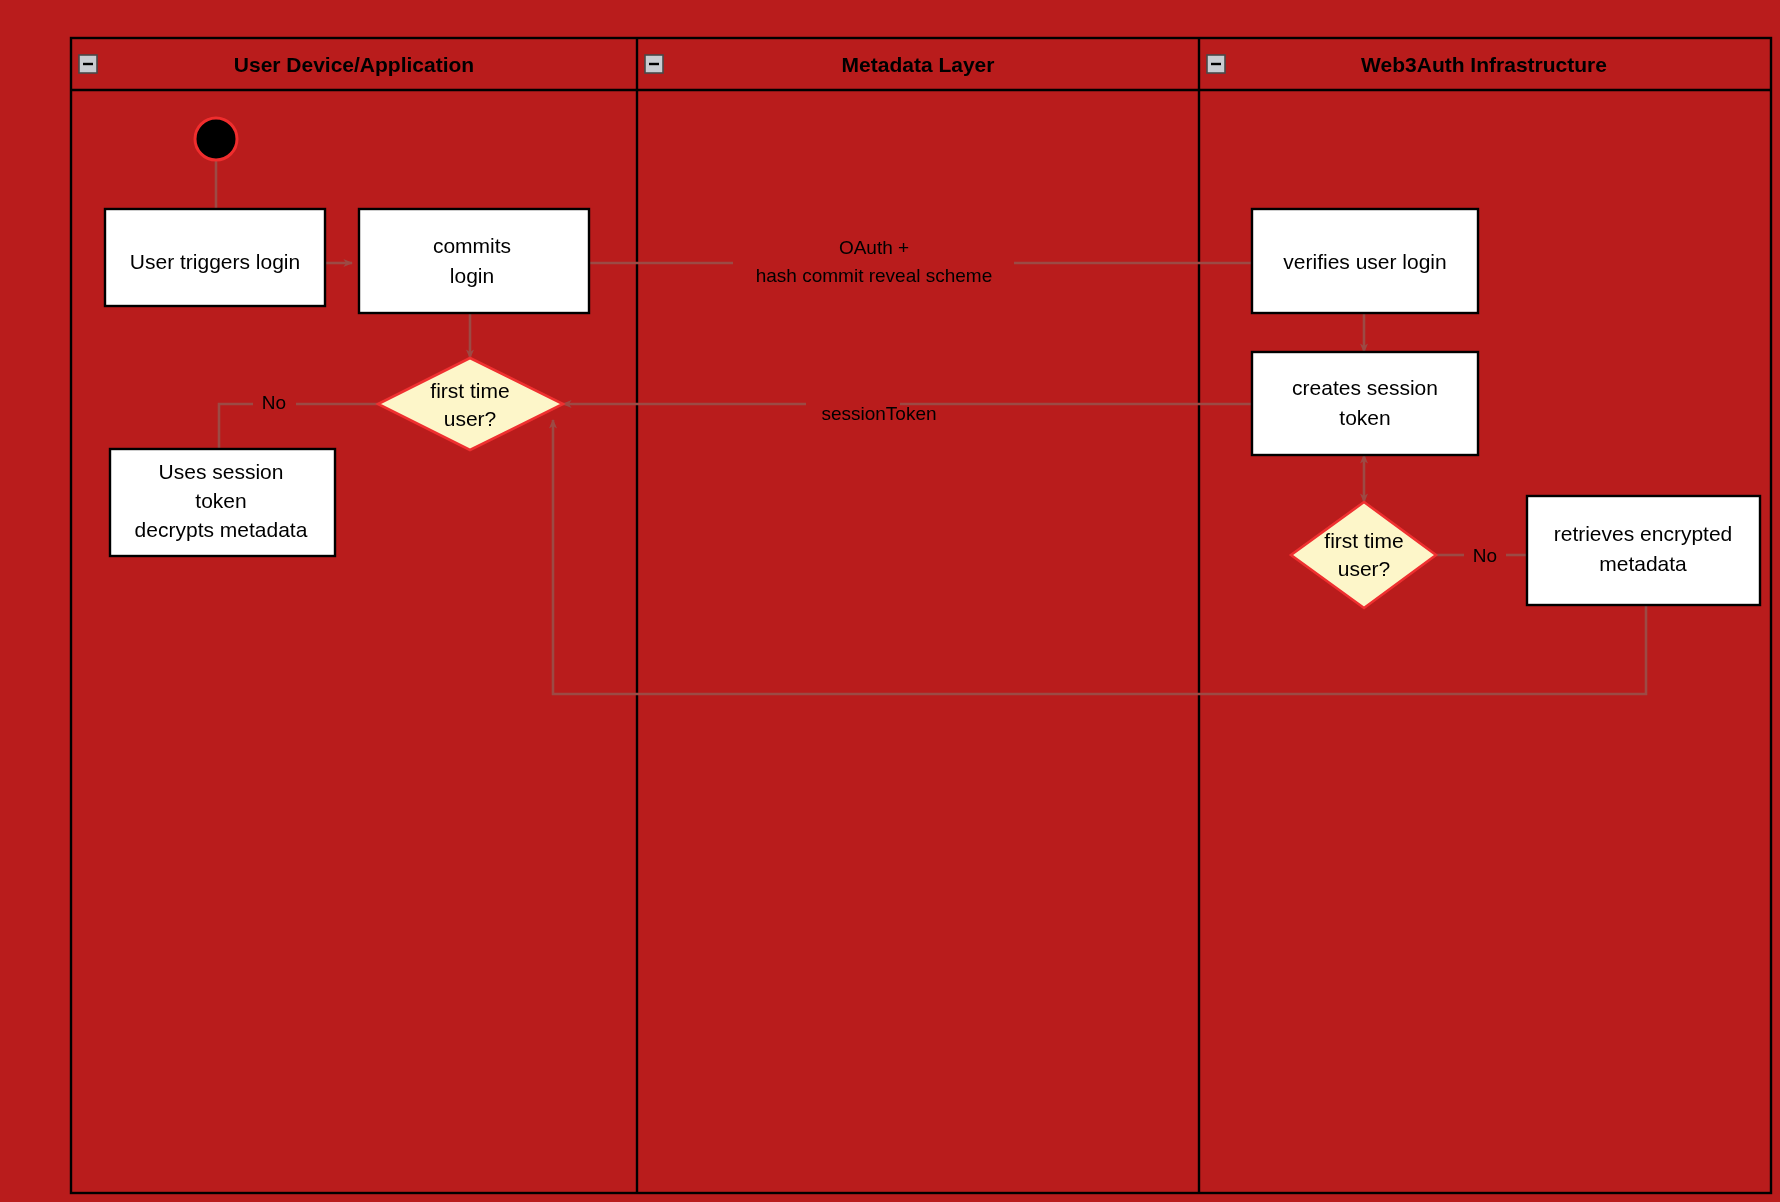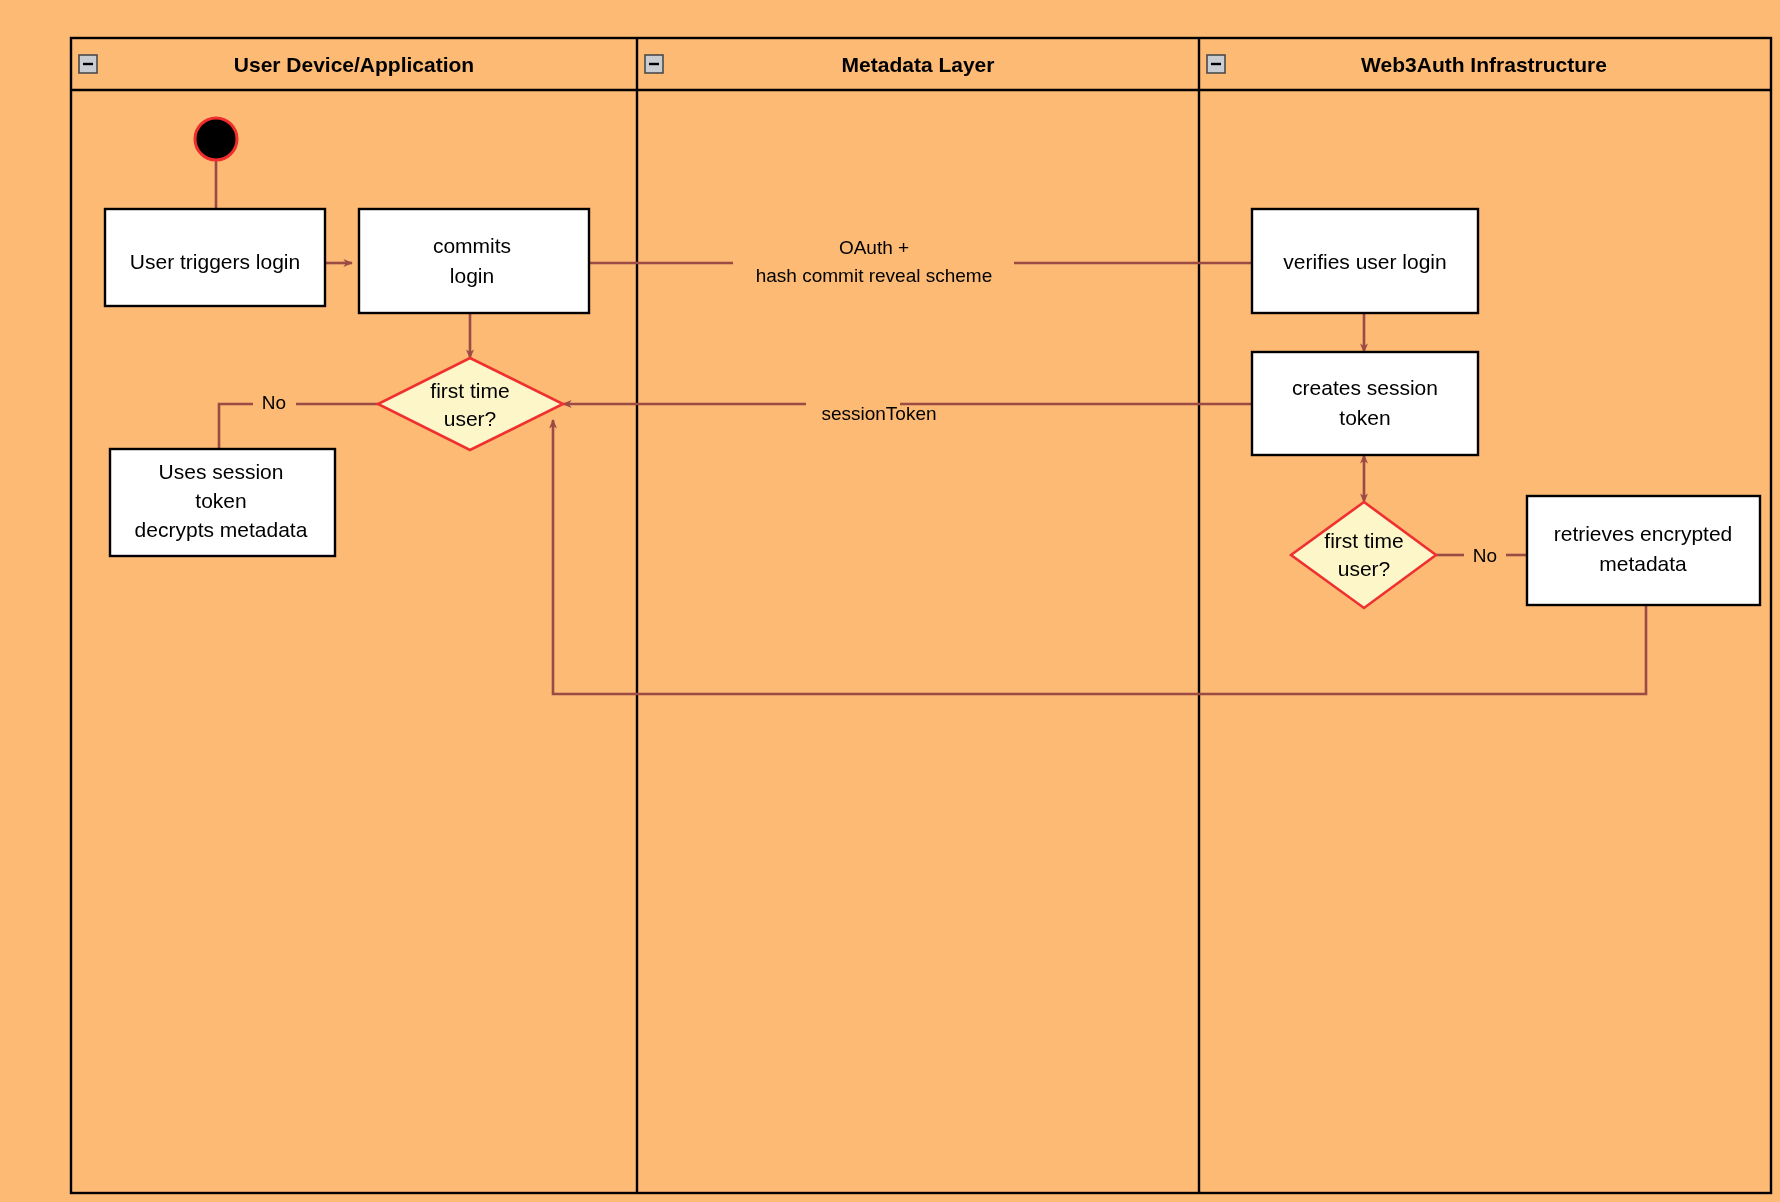--- a/index.html
+++ b/index.html
@@ -5,21 +5,21 @@
   html, body {
     margin: 0;
     padding: 0;
     background: #ffffff;
     font-family: "Liberation Sans", sans-serif;
   }
   #canvas {
     position: relative;
     width: 1780px;
     height: 1202px;
-    background: #fdba74;
+    background: #b91c1c;
     overflow: hidden;
   }
   svg#diagram {
     position: absolute;
     left: 0;
     top: 0;
     width: 1780px;
     height: 1202px;
   }
   .lane-title {

